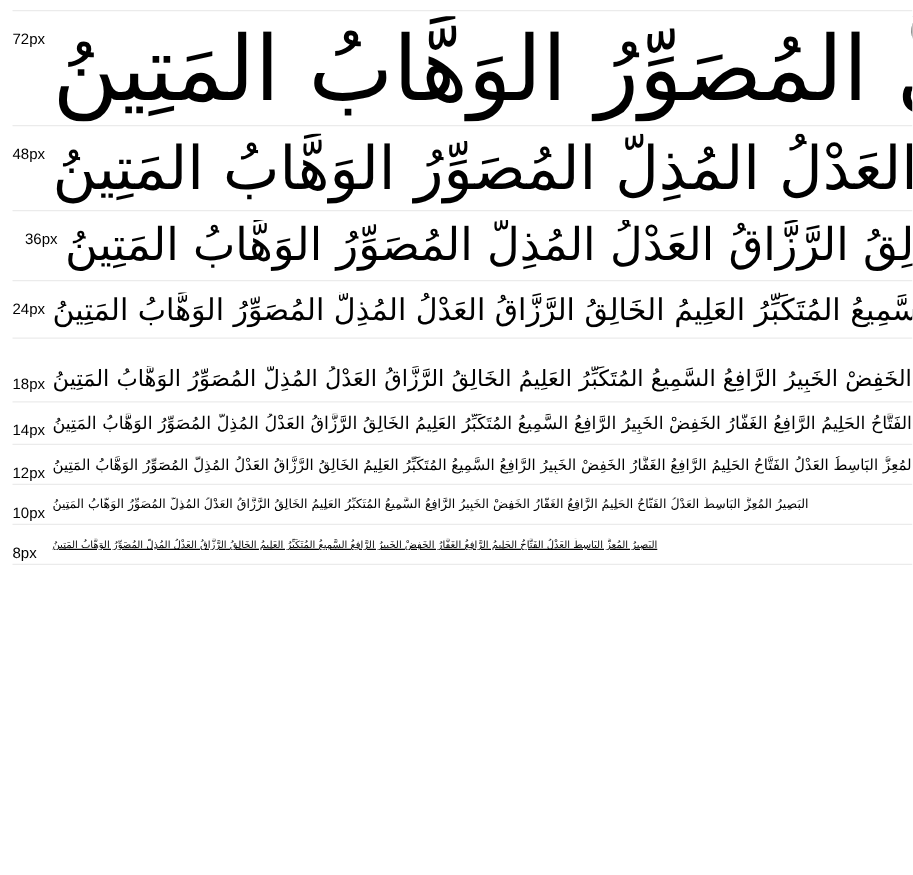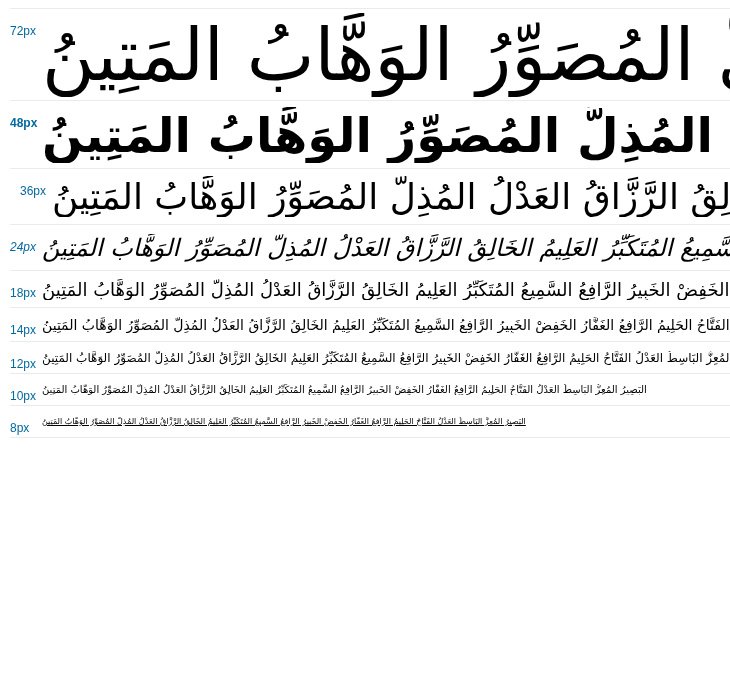--- a/index.html
+++ b/index.html
@@ -23,35 +23,35 @@
     height: 0;
   }
   .row {
     position: relative;
     display: flex;
     align-items: center;
     overflow: hidden;
     width: 730px;
   }
   .r72 { height: 91px; }
-  .r48 { height: 67px; font-weight: bold; }
+  .r48 { height: 67px; }
   .r36 { height: 55px; margin-left: 10px; }
-  .r24 { height: 45px; font-style: italic; }
-  .r18 { height: 36px; }
+  .r24 { height: 45px; }
+  .r18 { height: 36px; margin-top: 14px; }
   .r14 { height: 33px; }
   .r12 { height: 31px; }
   .r10 { height: 31px; }
   .r8  { height: 31px; text-decoration: underline; }
   .size-label {
     position: absolute;
     left: 10px;
     top: 16px;
     font-size: 12px;
     line-height: 12px;
-    color: #0369a1;
+    color: #000000;
     font-family: "Liberation Sans", sans-serif;
   }
   .sample {
     flex: 1 1 auto;
     min-width: 0;
     margin-left: 42px;
     white-space: nowrap;
     overflow: hidden;
     color: #000000;
     font-family: "DejaVu Sans", sans-serif;

